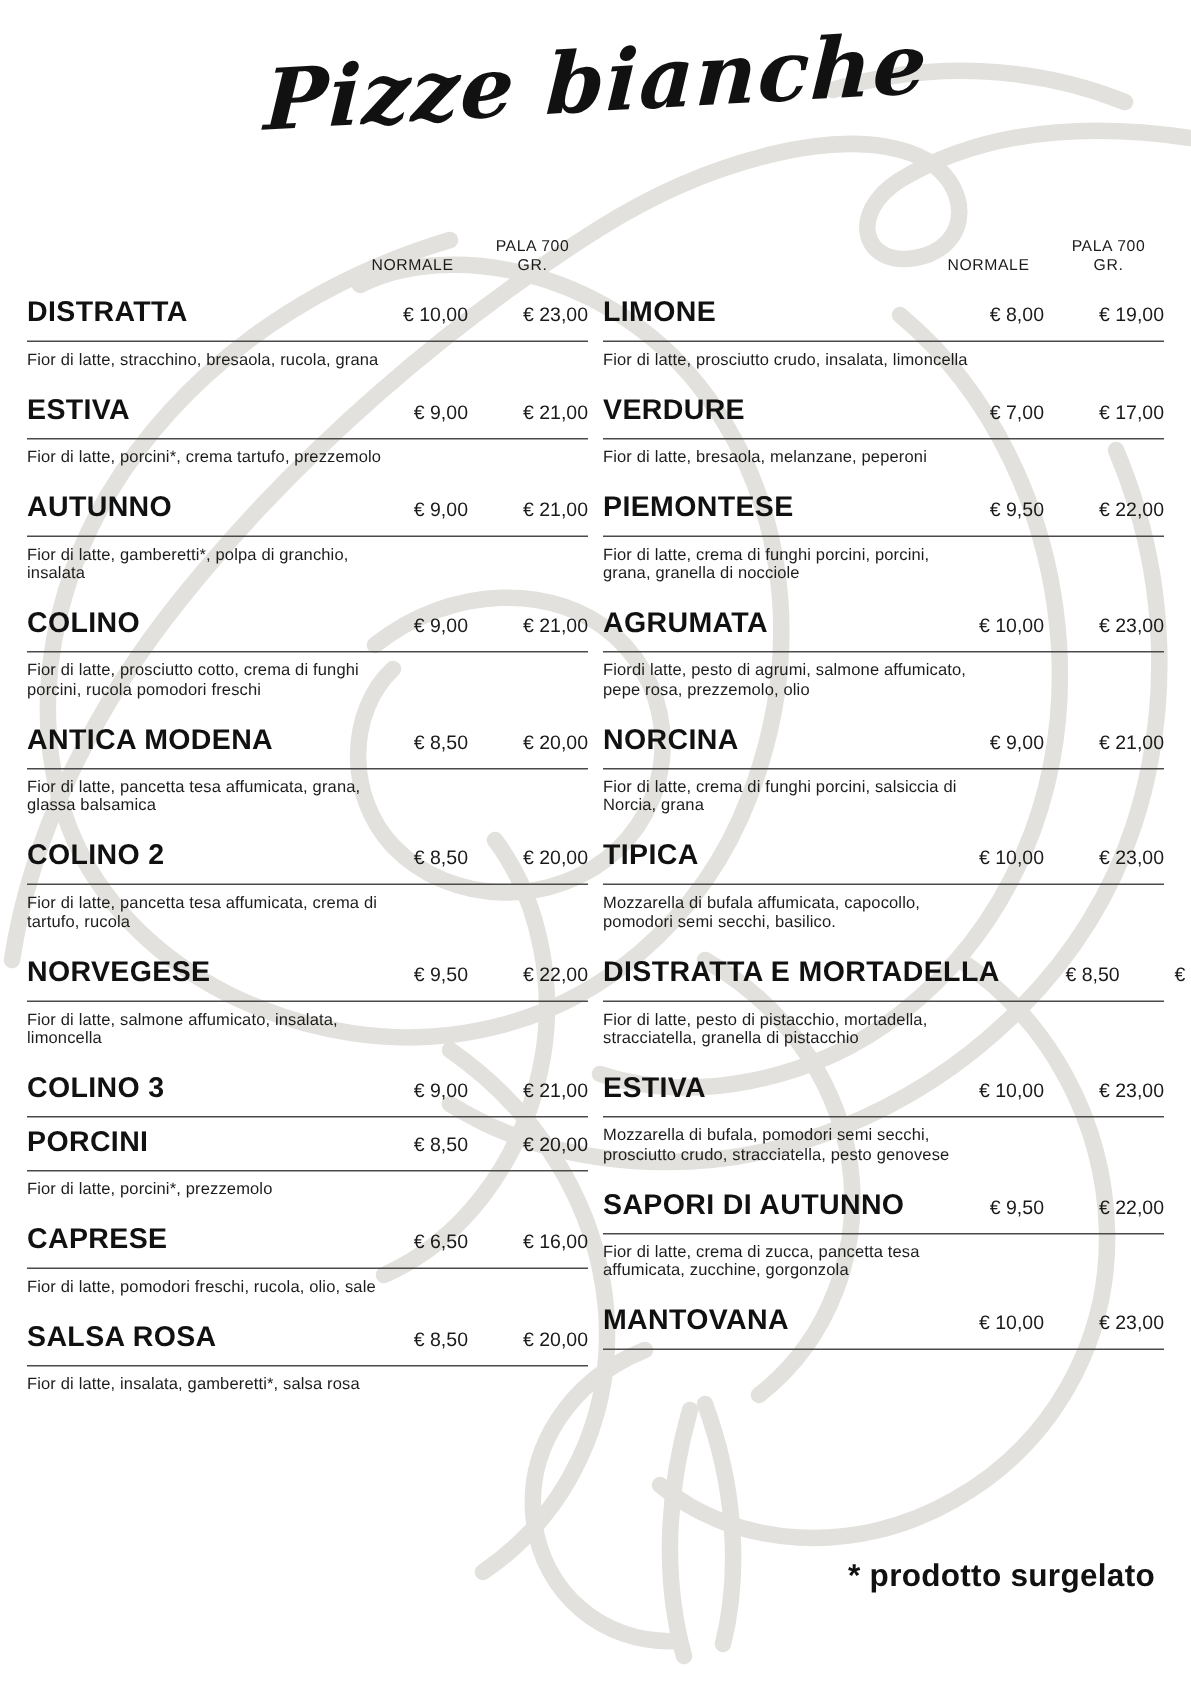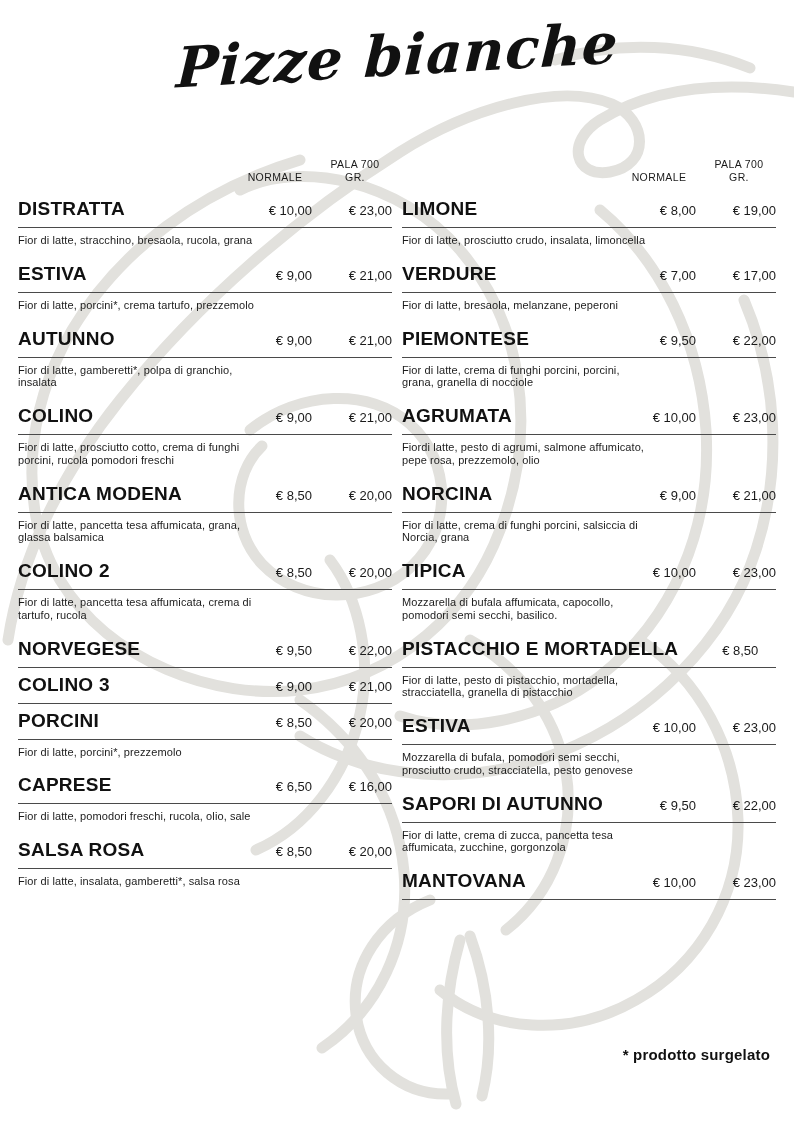--- a/index.html
+++ b/index.html
@@ -138,21 +138,21 @@
     letter-spacing: 0.1px;
     margin-bottom: 16px;
     max-width: 250px;
   }
 
   
   .footnote {
     position: absolute;
     right: 24px;
     bottom: 60px;
-    font-size: 15px;
+    font-size: 21px;
     font-weight: 700;
     letter-spacing: 0.2px;
     color: #111111;
     z-index: 3;
   }
 </style>
 </head>
 <body>
 
 <div id="page">
@@ -256,20 +256,21 @@
           </div>
           <div class="item">
             <div class="item-row">
               <div class="item-name">NORVEGESE</div>
               <div class="prices">
                 <div class="price normale">€ 9,50</div>
                 <div class="price pala">€ 22,00</div>
               </div>
             </div>
             <div class="rule"></div>
+            <div class="item-desc">Fior di latte, salmone affumicato, insalata, limoncella</div>
           </div>
           <div class="item">
             <div class="item-row">
               <div class="item-name">COLINO 3</div>
               <div class="prices">
                 <div class="price normale">€ 9,00</div>
                 <div class="price pala">€ 21,00</div>
               </div>
             </div>
             <div class="rule"></div>
@@ -380,21 +381,21 @@
               <div class="prices">
                 <div class="price normale">€ 10,00</div>
                 <div class="price pala">€ 23,00</div>
               </div>
             </div>
             <div class="rule"></div>
             <div class="item-desc">Mozzarella di bufala affumicata, capocollo, pomodori semi secchi, basilico.</div>
           </div>
           <div class="item">
             <div class="item-row">
-              <div class="item-name">PISTACCHIO E MORTADELLA</div>
+              <div class="item-name">DISTRATTA E MORTADELLA</div>
               <div class="prices">
                 <div class="price normale">€ 8,50</div>
                 <div class="price pala">€ 20,00</div>
               </div>
             </div>
             <div class="rule"></div>
             <div class="item-desc">Fior di latte, pesto di pistacchio, mortadella, stracciatella, granella di pistacchio</div>
           </div>
           <div class="item">
             <div class="item-row">

